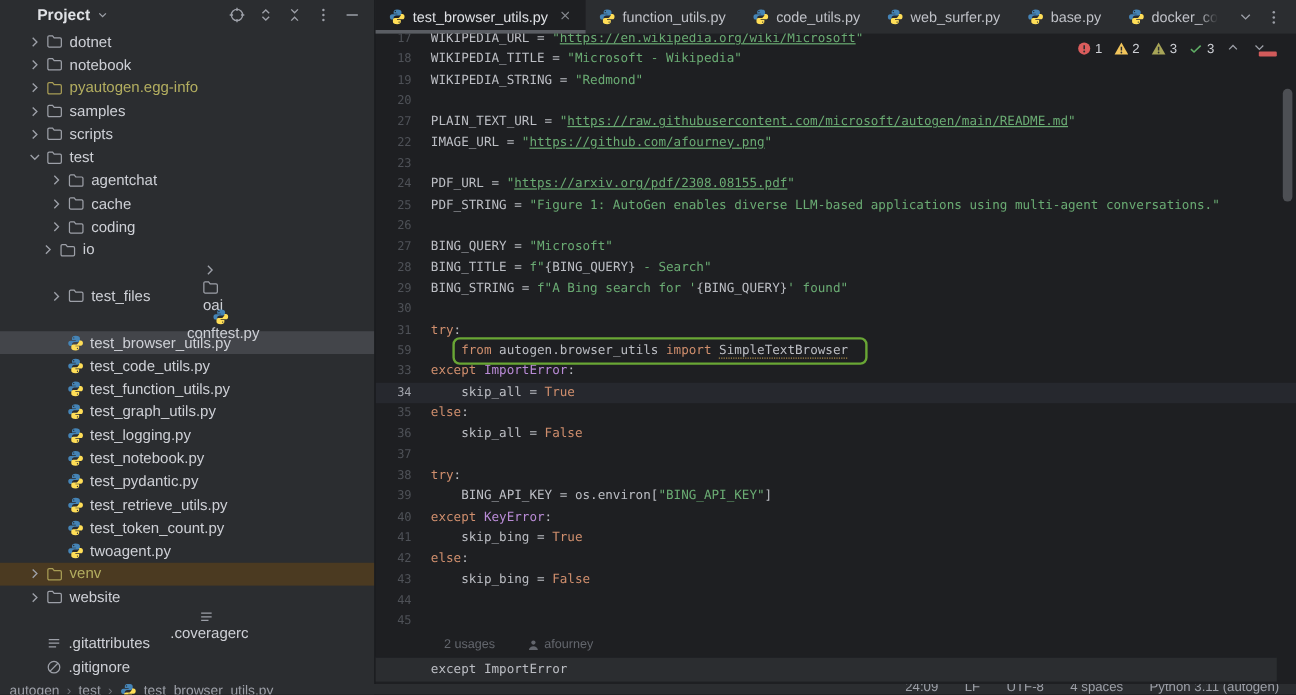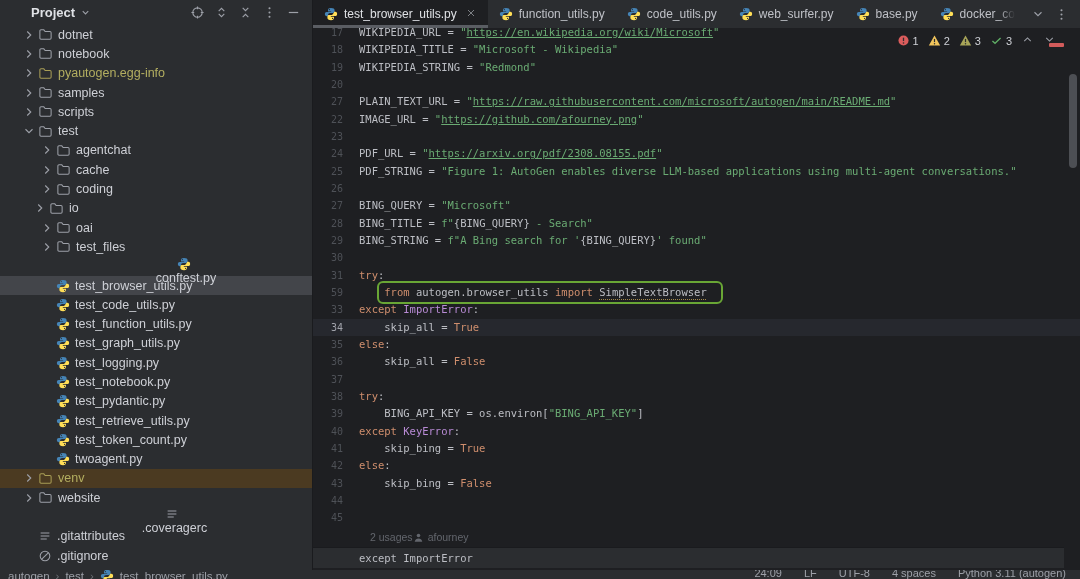--- a/index.html
+++ b/index.html
@@ -49,21 +49,21 @@
   .code-line .src { margin-left:16px; }
   .code-line.current { background:#26282e; }
   .code-line.current .num { color:#a1a3ab; }
   .t-p { color:#bcbec4; }
   .t-k { color:#cf8e6d; }
   .t-s { color:#6aab73; }
   .t-u { color:#6aab73; text-decoration:underline; }
   .t-c { color:#b98bd6; }
   .t-w { color:#bcbec4; text-decoration:underline dotted #a78b4a; text-underline-offset:3px; }
   #select-box { position:absolute; left:64px; width:346px; height:23px; border:2px solid #69a635; border-radius:6px; pointer-events:none; }
-  #inlay-row { position:absolute; left:57px; height:17px; display:flex; align-items:center; gap:0;
+  #inlay-row { position:absolute; left:57px; height:17px; display:flex; align-items:center; gap:26px;
                font-family:"Liberation Sans",sans-serif; font-size:10.5px; color:#63666d; }
   #inlay-author { display:flex; align-items:center; gap:4px; }
 
   
   #sticky { position:absolute; left:313px; right:16px; top:547px; height:21px; background:#2b2d30;
             border-top:1px solid #1a1b1e; display:flex; align-items:center; z-index:5; }
   #sticky-text { margin-left:46px; font-family:"DejaVu Sans Mono","Liberation Mono",monospace; font-size:10.5px; color:#bcbec4; }
 
   
   #bottom-bar { position:absolute; left:0; right:0; top:570px; height:9px; background:#2b2d30; overflow:hidden; z-index:6; display:flex; justify-content:space-between; }
@@ -259,21 +259,21 @@
               <path d="M6 4l4 4-4 4" stroke="#9da0a8" stroke-width="1.3"></path>
             </svg>
           </span>
           <span class="icon">
             <svg width="15" height="15" viewBox="0 0 16 16" fill="none">
               <path d="M2 4.2c0-.7.5-1.2 1.2-1.2h3l1.4 1.8h5.2c.7 0 1.2.5 1.2 1.2v5.8c0 .7-.5 1.2-1.2 1.2H3.2c-.7 0-1.2-.5-1.2-1.2z" stroke="#9da0a8" stroke-width="1.1"></path>
             </svg>
           </span>
           <span class="label">io</span>
         </div>
-        <div class="tree-row" style="padding-left: 38px;">
+        <div class="tree-row" style="padding-left: 38px; flex-direction: column;">
           <span class="chev">
             <svg width="14" height="14" viewBox="0 0 16 16" fill="none">
               <path d="M6 4l4 4-4 4" stroke="#9da0a8" stroke-width="1.3"></path>
             </svg>
           </span>
           <span class="icon">
             <svg width="15" height="15" viewBox="0 0 16 16" fill="none">
               <path d="M2 4.2c0-.7.5-1.2 1.2-1.2h3l1.4 1.8h5.2c.7 0 1.2.5 1.2 1.2v5.8c0 .7-.5 1.2-1.2 1.2H3.2c-.7 0-1.2-.5-1.2-1.2z" stroke="#9da0a8" stroke-width="1.1"></path>
             </svg>
           </span>

